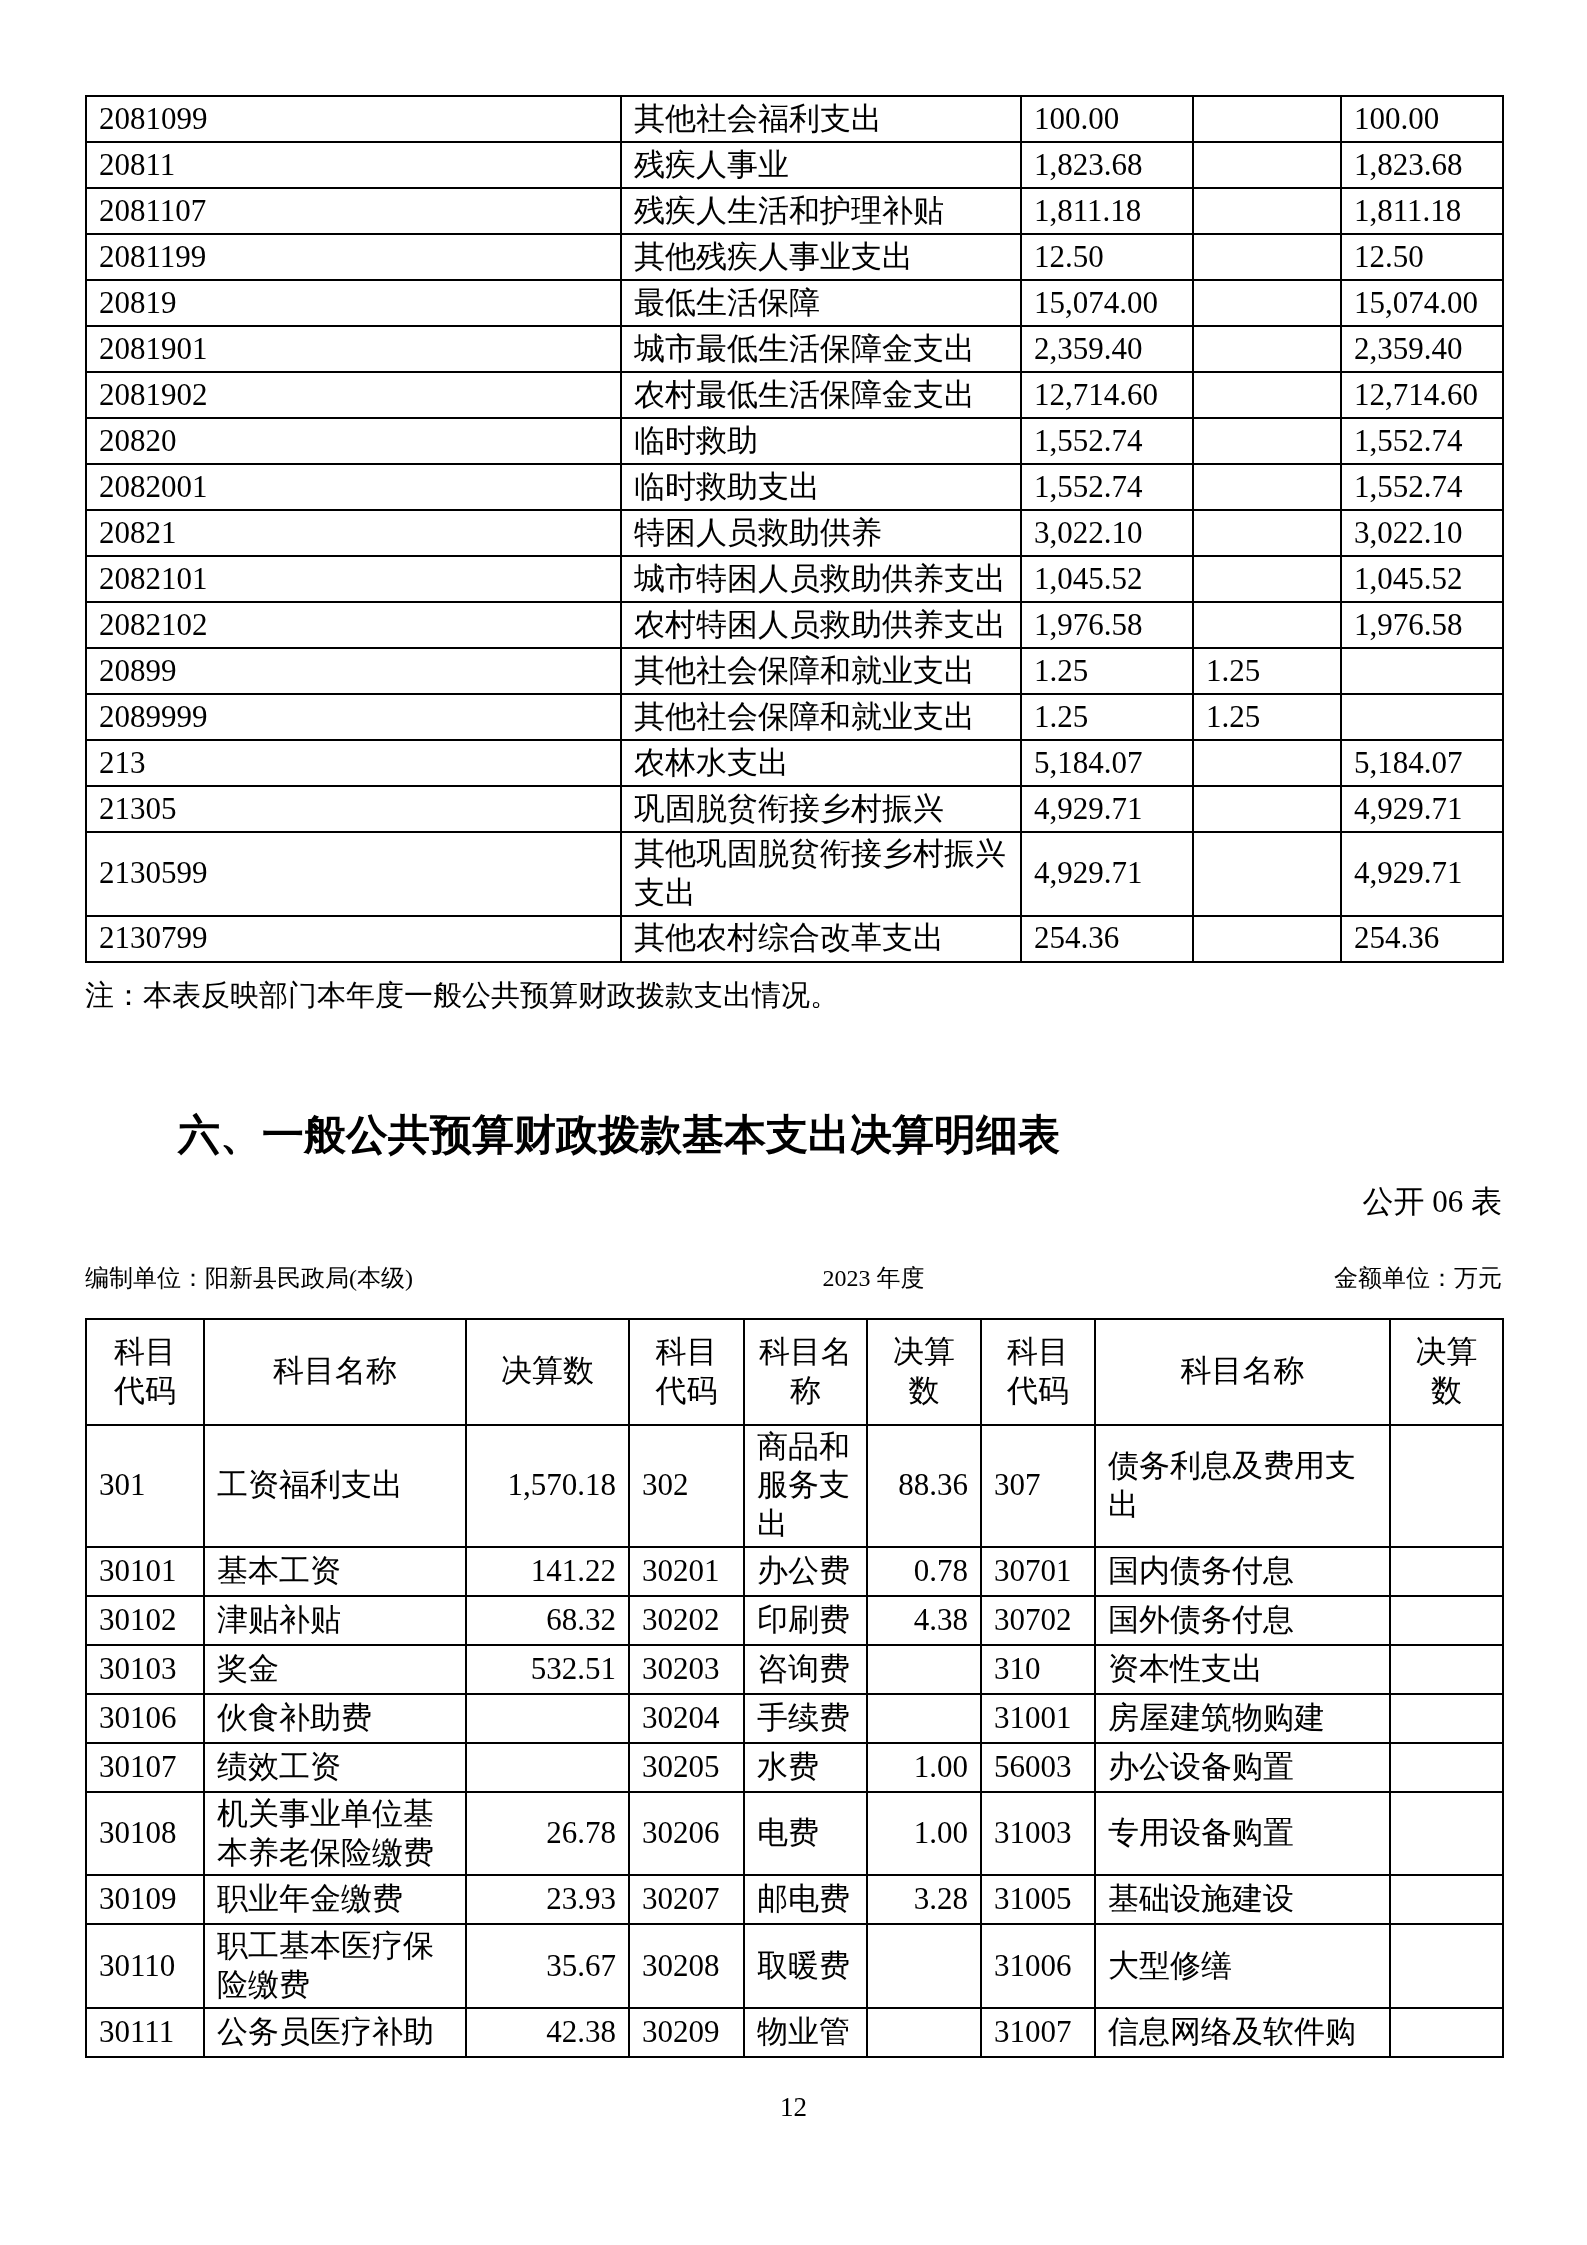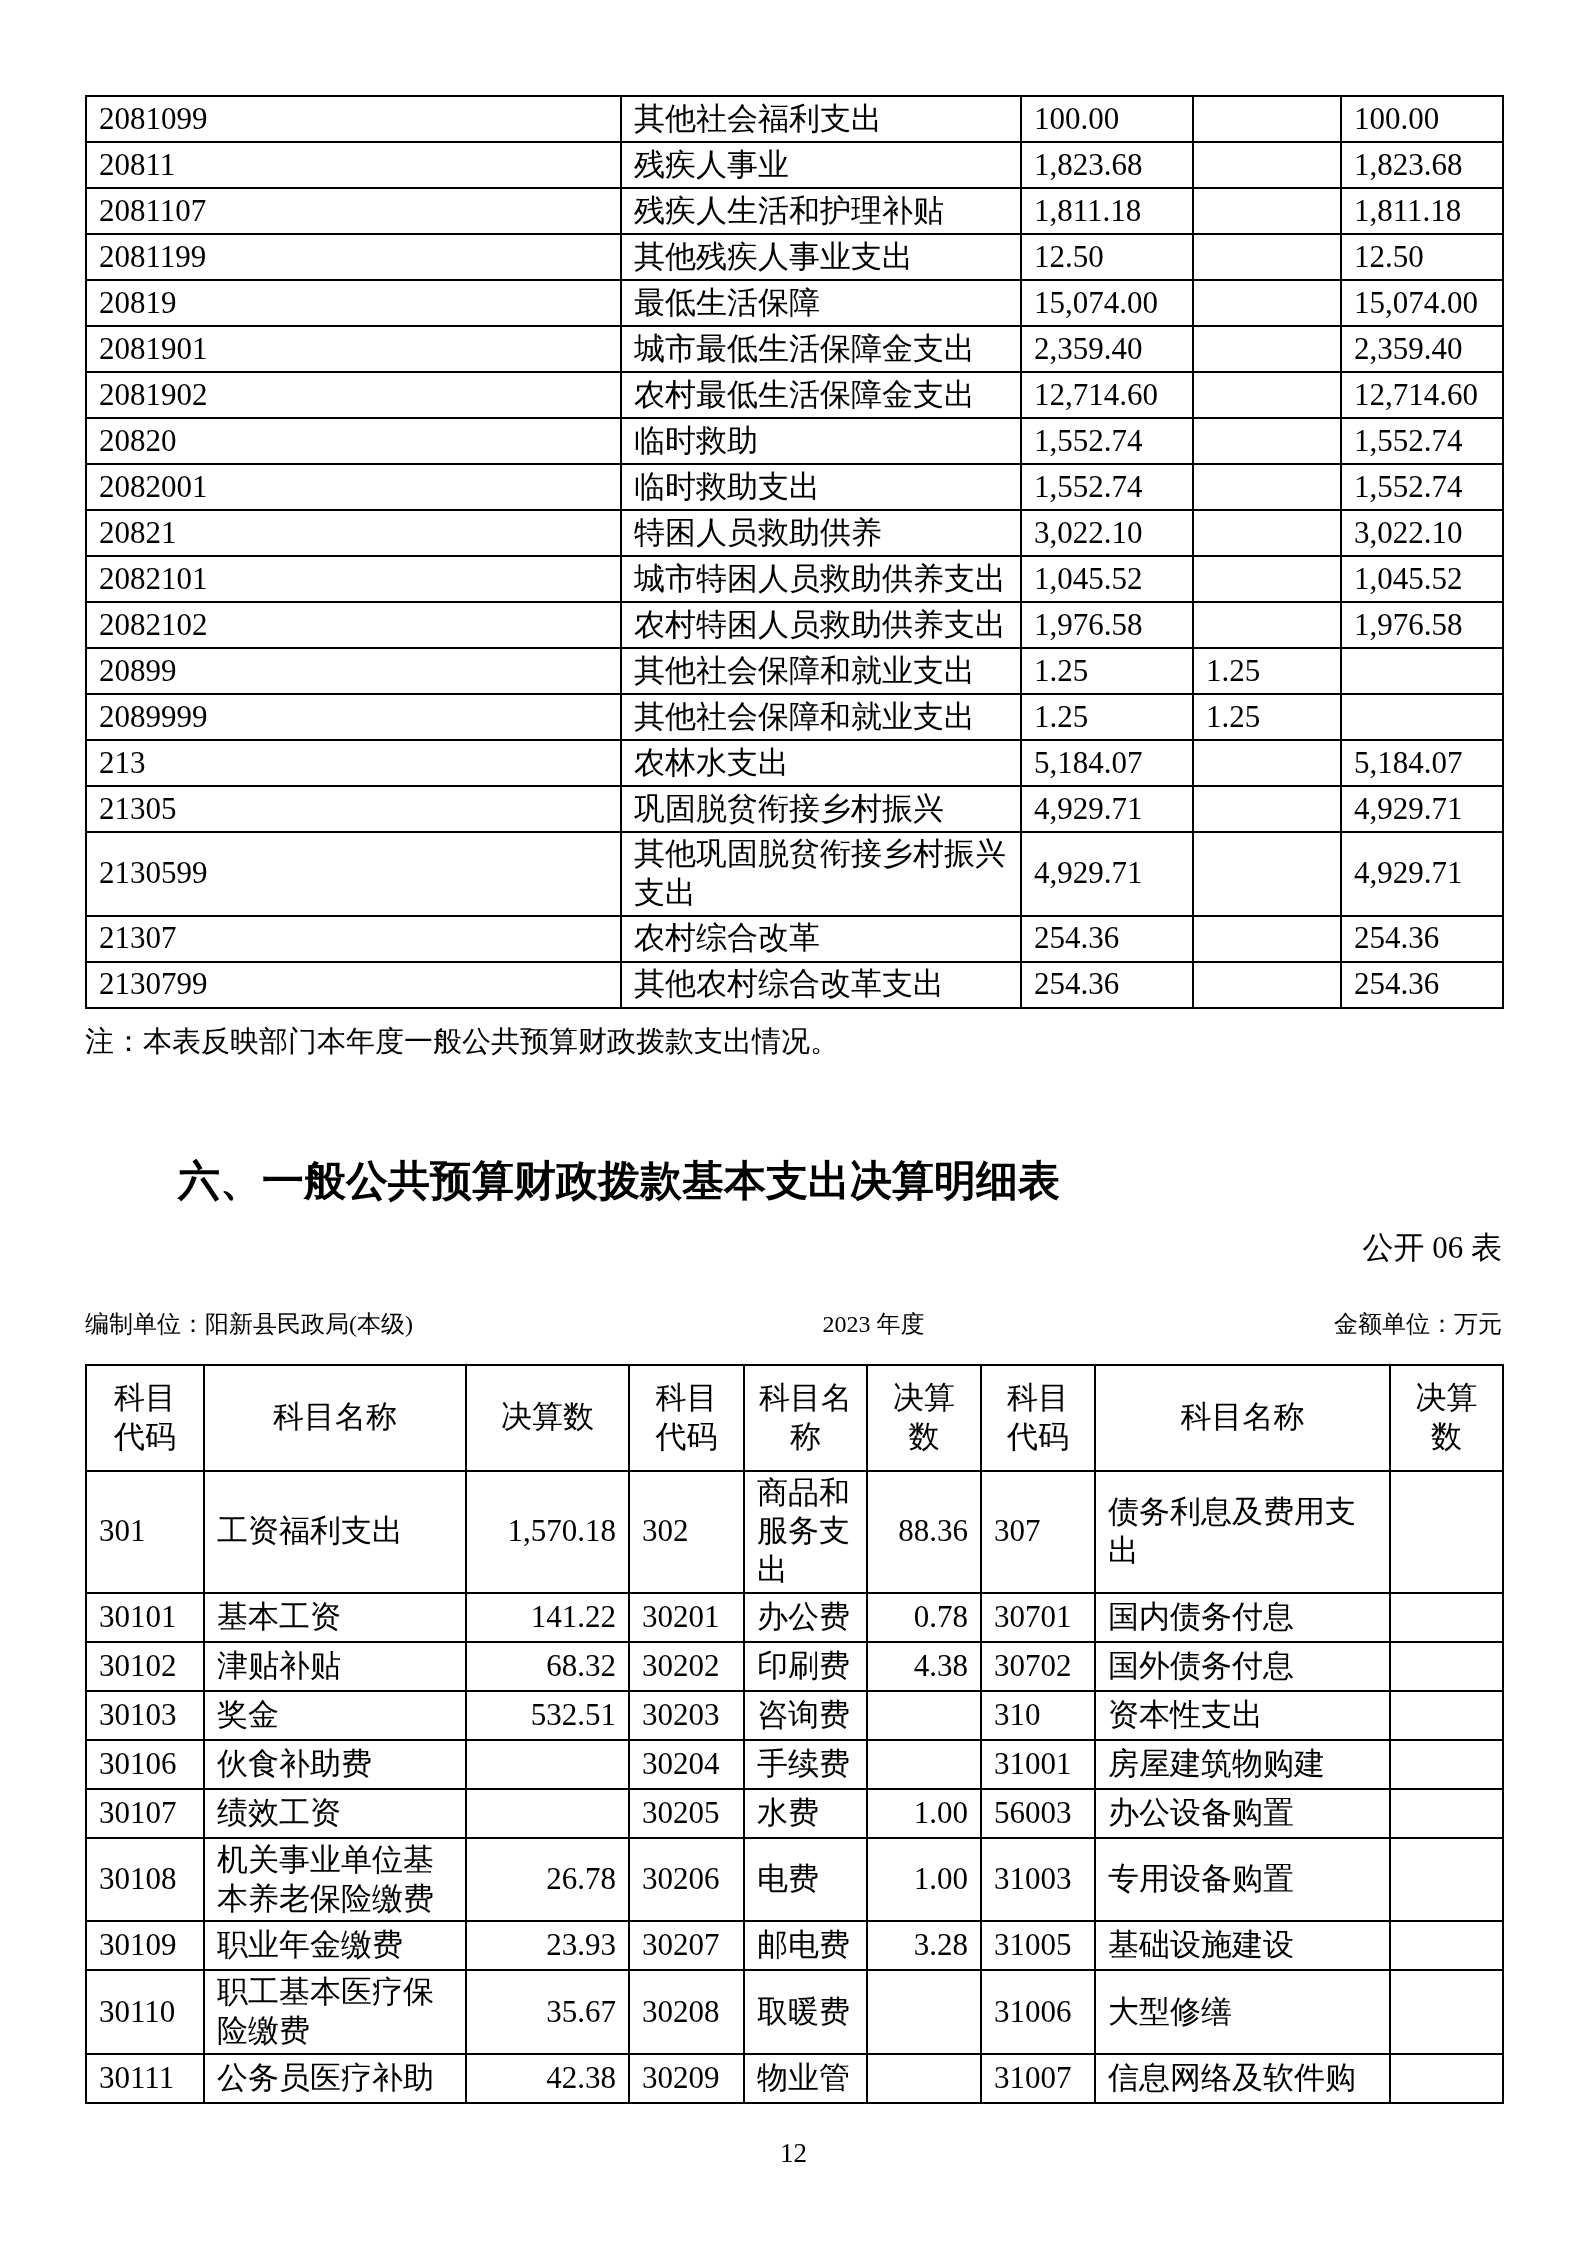--- a/index.html
+++ b/index.html
@@ -212,27 +212,20 @@
           <td>4,929.71</td>
         </tr>
         <tr>
           <td>2130599</td>
           <td>其他巩固脱贫衔接乡村振兴支出</td>
           <td>4,929.71</td>
           <td></td>
           <td>4,929.71</td>
         </tr>
         <tr>
-          <td>21307</td>
-          <td>农村综合改革</td>
-          <td>254.36</td>
-          <td></td>
-          <td>254.36</td>
-        </tr>
-        <tr>
           <td>2130799</td>
           <td>其他农村综合改革支出</td>
           <td>254.36</td>
           <td></td>
           <td>254.36</td>
         </tr>
       </tbody>
   </table>
 
   <div class="note">注：本表反映部门本年度一般公共预算财政拨款支出情况。</div>

